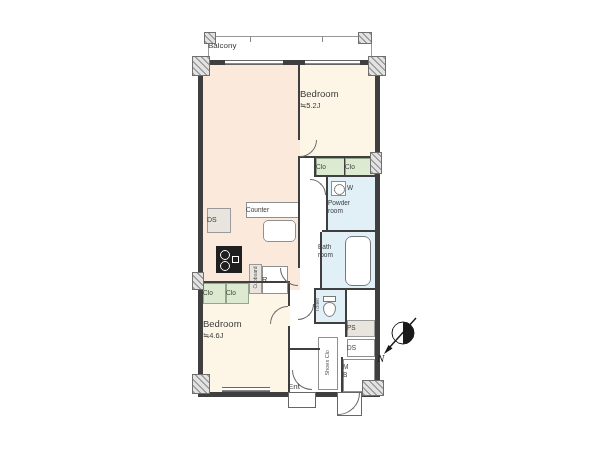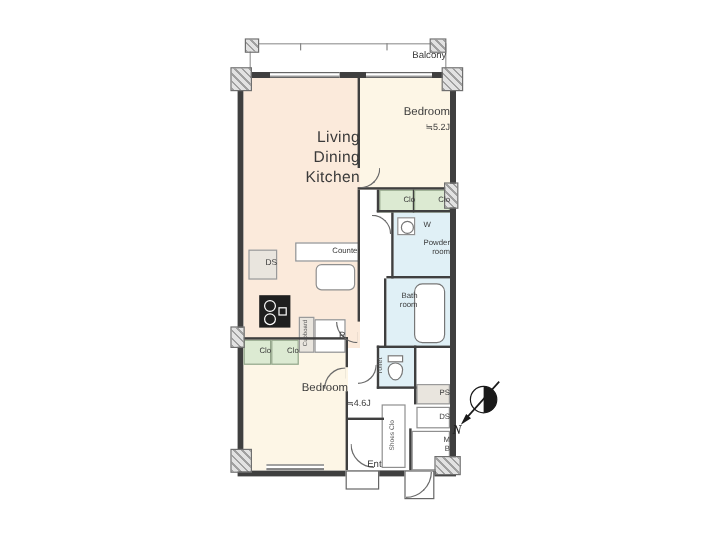--- a/index.html
+++ b/index.html
@@ -1,20 +1,20 @@
 <!DOCTYPE html>
 <html><head>
 <meta charset="utf-8">
 <style>
   html,body{margin:0;padding:0;background:#fff}
   #stage{position:relative;width:600px;height:450px;background:#ffffff;font-family:"Liberation Sans",sans-serif;overflow:hidden}
   .abs{position:absolute;box-sizing:border-box}
   .wall{position:absolute;background:#3f3f3f}
   .room{position:absolute}
-  .lbl{position:absolute;color:#3a3a3a;white-space:pre-line;text-align:right;line-height:1.3}
+  .lbl{position:absolute;color:#3a3a3a;white-space:pre-line;text-align:left;line-height:1.3}
   .vlbl{position:absolute;color:#555;text-align:center;transform:rotate(-90deg);white-space:nowrap;line-height:1}
   .box{position:absolute;border:1px solid #8f8f8f;background:#fff;box-sizing:border-box}
   .gbox{position:absolute;border:1px solid #9a9a9a;background:#e9e5de;box-sizing:border-box}
   .clo{position:absolute;border:1px solid #93a58a;background:#dcead2;box-sizing:border-box}
   .hatch{position:absolute;border:1px solid #6f6f6f;background:repeating-linear-gradient(45deg,#a0a0a0 0 1.5px,#e2e2e2 1.5px 4.5px);box-sizing:border-box}
   .arc{position:absolute;border:1px solid #6a6a6a;box-sizing:border-box;background:transparent}
   .arc.tl{border-right:none;border-bottom:none;border-top-left-radius:100%}
   .arc.tr{border-left:none;border-bottom:none;border-top-right-radius:100%}
   .arc.bl{border-right:none;border-top:none;border-bottom-left-radius:100%}
   .arc.br{border-left:none;border-top:none;border-bottom-right-radius:100%}
@@ -105,23 +105,20 @@
 
   <div class="hatch" style="left:192px;top:56px;width:18px;height:20px"></div>
   <div class="hatch" style="left:368px;top:56px;width:18px;height:20px"></div>
   <div class="hatch" style="left:192px;top:374px;width:18px;height:20px"></div>
   <div class="hatch" style="left:362px;top:380px;width:22px;height:16px"></div>
   <div class="hatch" style="left:370px;top:152px;width:12px;height:22px"></div>
   <div class="hatch" style="left:192px;top:272px;width:12px;height:18px"></div>
   <div class="hatch" style="left:204px;top:32px;width:12px;height:12px"></div>
   <div class="hatch" style="left:358px;top:32px;width:14px;height:12px"></div>
 
-  <div class="lbl" style="left:203px;top:106px;width:97px;font-size:13px;letter-spacing:.3px">Living
-Dining
-Kitchen</div>
   <div class="lbl" style="left:300px;top:88px;width:75px;font-size:9.5px">Bedroom</div>
   <div class="lbl" style="left:300px;top:101px;width:75px;font-size:7.5px">≒5.2J</div>
   <div class="lbl" style="left:203px;top:318px;width:87px;font-size:9.5px">Bedroom</div>
   <div class="lbl" style="left:203px;top:331px;width:106px;font-size:7.5px">≒4.6J</div>
   <div class="lbl" style="left:328px;top:199px;width:47px;font-size:6.5px">Powder
 room</div>
   <div class="lbl" style="left:318px;top:243px;width:30px;font-size:6.5px">Bath
 room</div>
   <div class="vlbl" style="left:300px;top:302px;width:34px;font-size:6px">Toilet</div>
   <div class="lbl" style="left:288px;top:382px;width:30px;font-size:8px">Ent</div>

